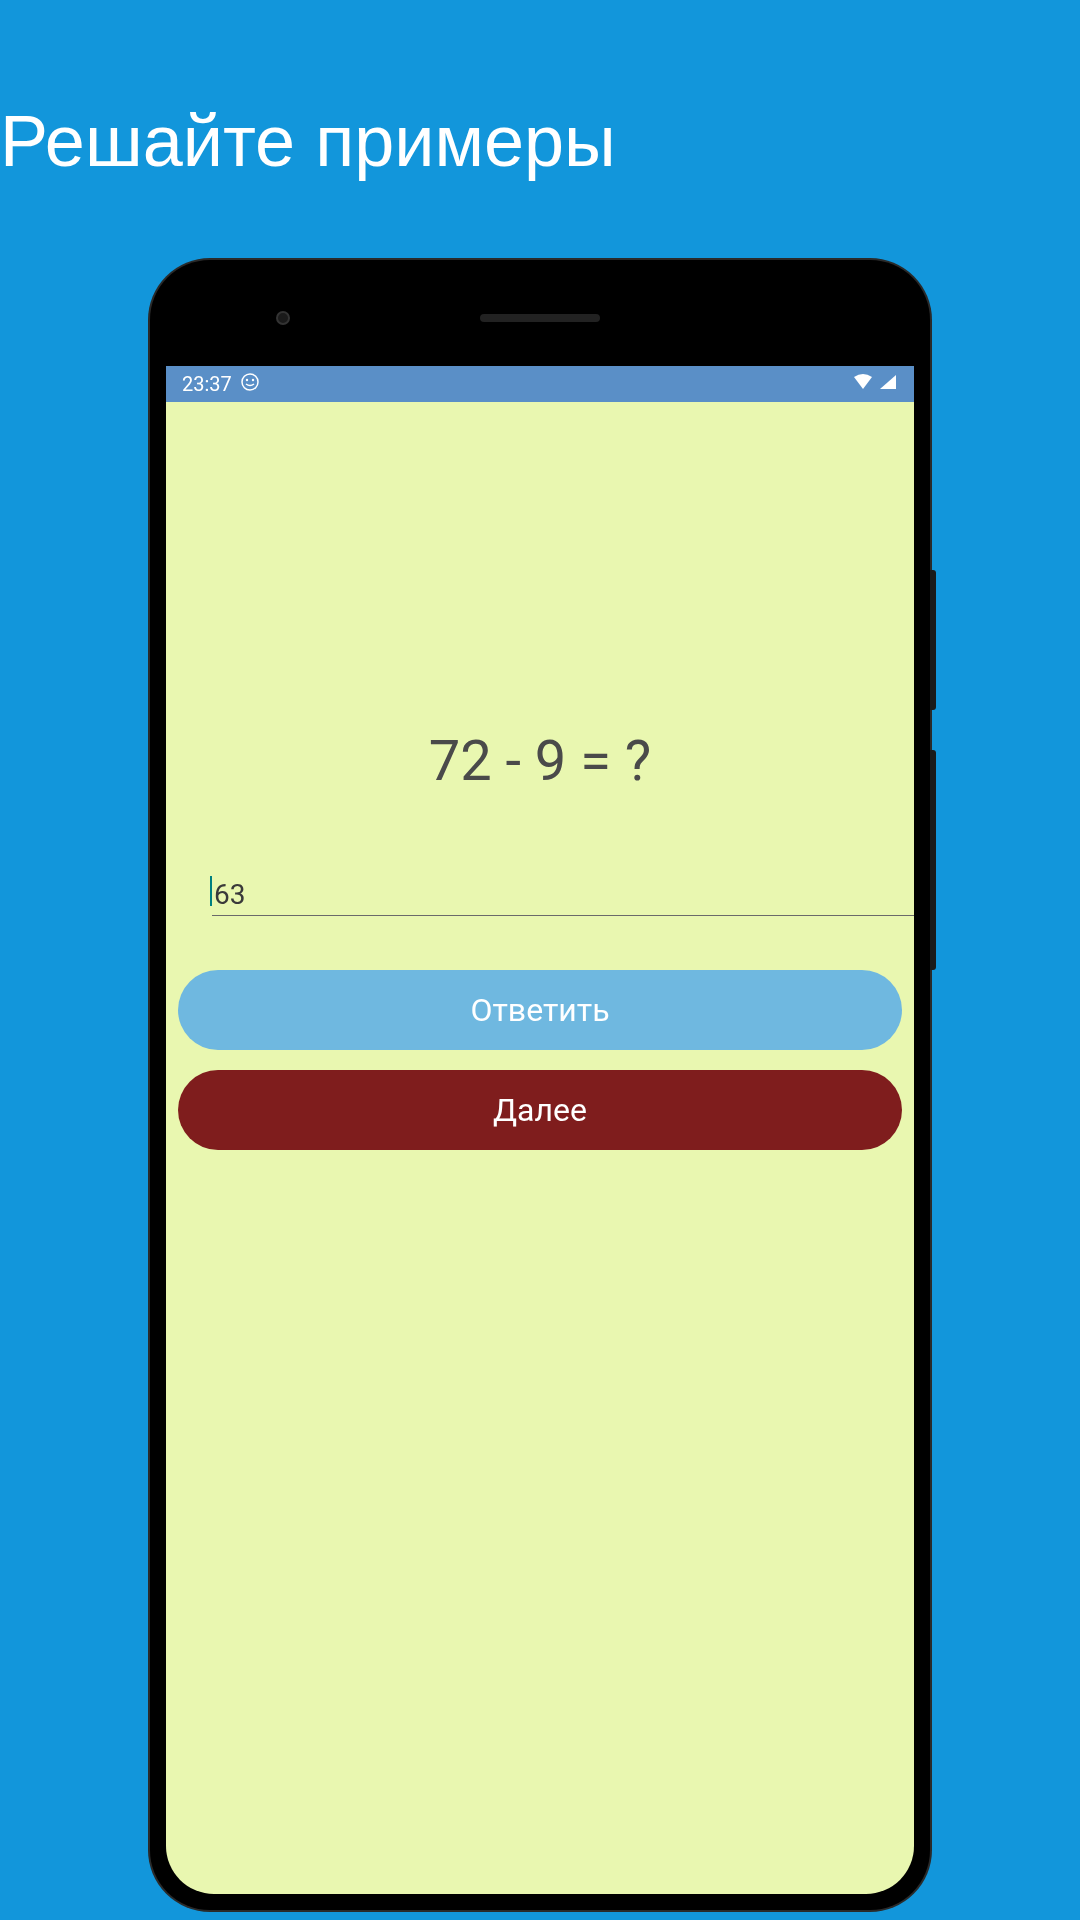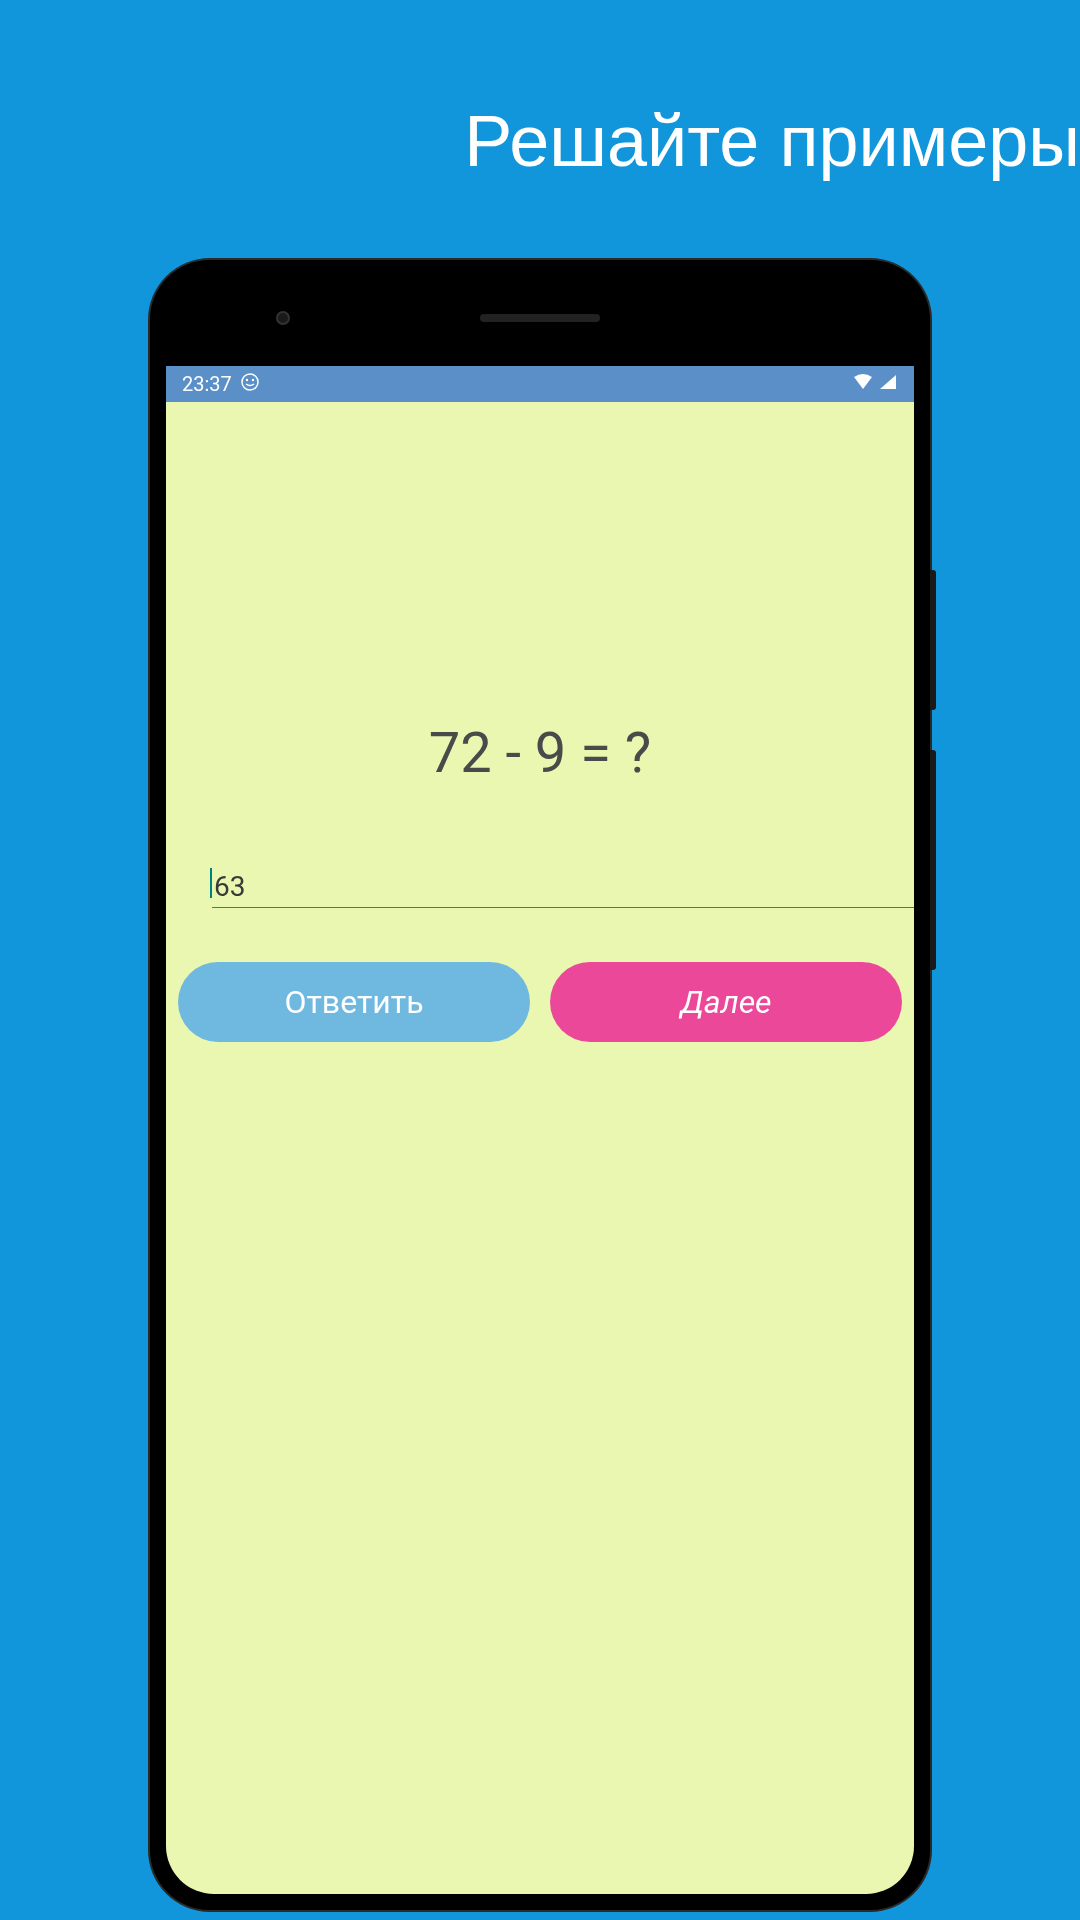--- a/index.html
+++ b/index.html
@@ -9,21 +9,21 @@
     }
     body {
       width: 1080px;
       height: 1920px;
       background: #1296db;
       font-family: -apple-system, BlinkMacSystemFont, 'Segoe UI', Roboto, sans-serif;
       overflow: hidden;
       position: relative;
     }
     .page-title {
-      text-align: right;
+      text-align: left;
       color: #ffffff;
       font-size: 72px;
       font-weight: 400;
       padding-top: 100px;
       font-family: 'Comic Sans MS', cursive, sans-serif;
     }
     .phone-frame {
       position: absolute;
       left: 50%;
       transform: translateX(-50%);
@@ -116,21 +116,21 @@
       align-items: center;
       gap: 4px;
     }
     .status-icon {
       display: inline-block;
     }
     .app-content {
       flex: 1;
       display: flex;
       flex-direction: column;
-      padding: 8px 12px;
+      padding: 16px 12px;
     }
     .question-area {
       flex: 0 0 auto;
       margin-top: 310px;
       text-align: center;
     }
     .question-text {
       font-size: 56px;
       color: #4a4a4a;
       font-weight: 400;
@@ -155,39 +155,38 @@
       position: absolute;
       left: 32px;
       top: 2px;
       width: 2px;
       height: 30px;
       background: #008080;
     }
     .buttons-area {
       margin-top: 54px;
       display: flex;
-      flex-direction: row;
+      flex-direction: column;
       gap: 20px;
     }
     .action-button {
       width: 100%;
       height: 80px;
       border: none;
       border-radius: 40px;
       font-size: 32px;
       color: #ffffff;
       cursor: pointer;
       font-family: inherit;
     }
     .btn-answer {
       background: #6fb8e0;
     }
     .btn-next {
-      background: #ec4899;
-      font-style: italic;
+      background: #7f1d1d;
     }
   </style>
 </head>
 <body>
 
 <div class="page-title">Решайте примеры</div>
 
 <div class="phone-frame">
   <div class="side-button-right"></div>
   <div class="side-button-right-2"></div>

